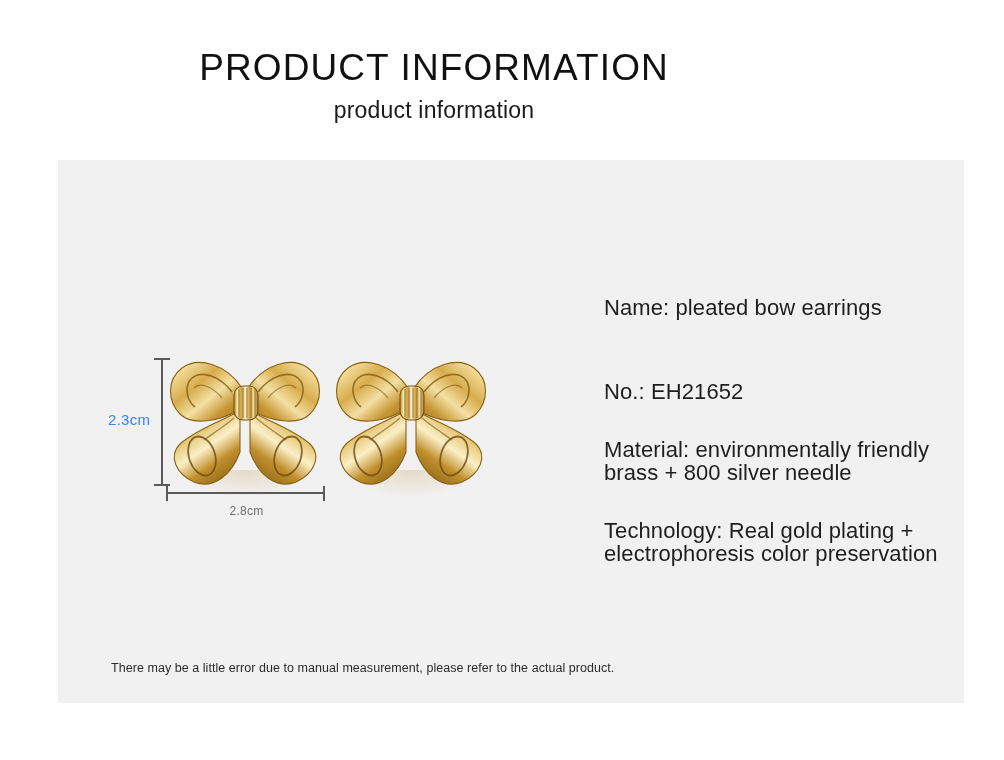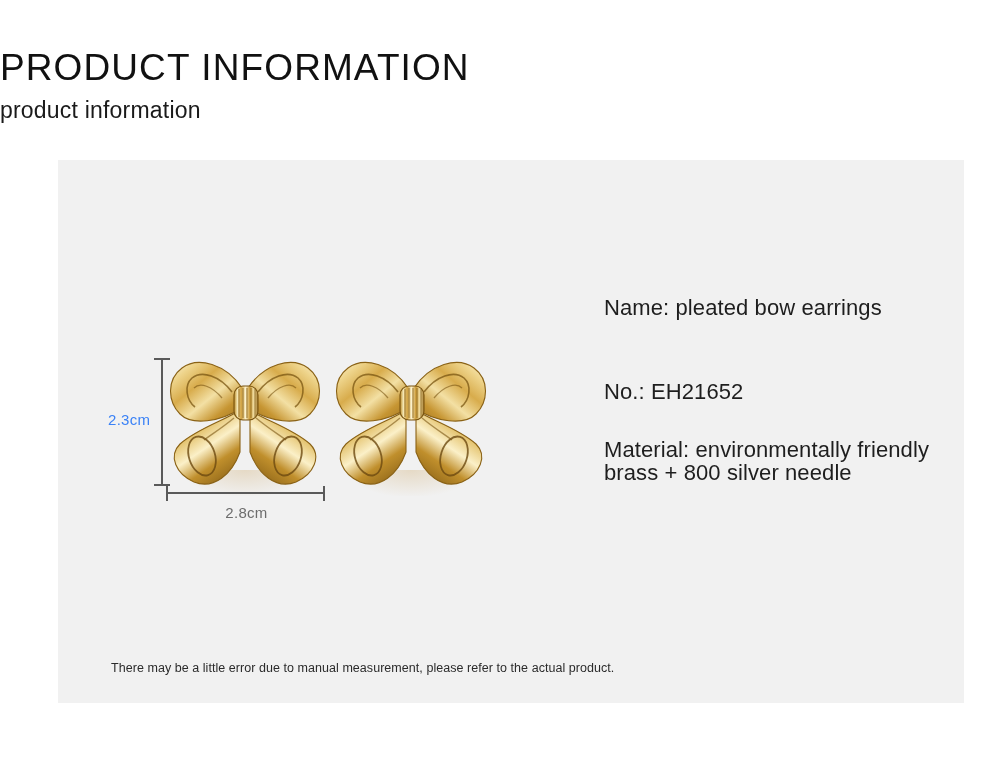--- a/index.html
+++ b/index.html
@@ -14,21 +14,21 @@
     font-family: "Liberation Sans", sans-serif;
     overflow: hidden;
   }
 
   
   .title-block {
     position: absolute;
     left: 0;
     top: 46px;
     width: 868px;
-    text-align: left;
+    text-align: center;
   }
   .main-title {
     font-family: "Liberation Sans", sans-serif;
     font-size: 37px;
     font-weight: 300;
     letter-spacing: 1.1px;
     color: #111111;
     line-height: 44px;
     white-space: nowrap;
   }
@@ -100,21 +100,21 @@
     background: #5a5a5a;
   }
   .dim-h-cap-left { left: 166px; }
   .dim-h-cap-right { left: 323px; }
   .dim-h-label {
     position: absolute;
     left: 167px;
     top: 504px;
     width: 159px;
     text-align: center;
-    font-size: 15px;
+    font-size: 12px;
     color: #6d6d6d;
     letter-spacing: 0.3px;
   }
 
   
   .earring {
     position: absolute;
     top: 348px;
     width: 162px;
     height: 152px;
@@ -280,15 +280,16 @@
   <div class="dim-h-line"></div>
   <div class="dim-h-cap-left"></div>
   <div class="dim-h-cap-right"></div>
   <div class="dim-h-label">2.8cm</div>
 </div>
 
 <div class="specs">
   <div class="spec-line">Name: pleated bow earrings</div>
   <div class="spec-line spec-gap-lg">No.: EH21652</div>
   <div class="spec-line spec-gap-md">Material: environmentally friendly brass + 800 silver needle</div>
+  <div class="spec-line spec-gap-md">Technology: Real gold plating + electrophoresis color preservation</div>
 </div>
 
 <div class="disclaimer">There may be a little error due to manual measurement, please refer to the actual product.</div>
 
 </body></html>

